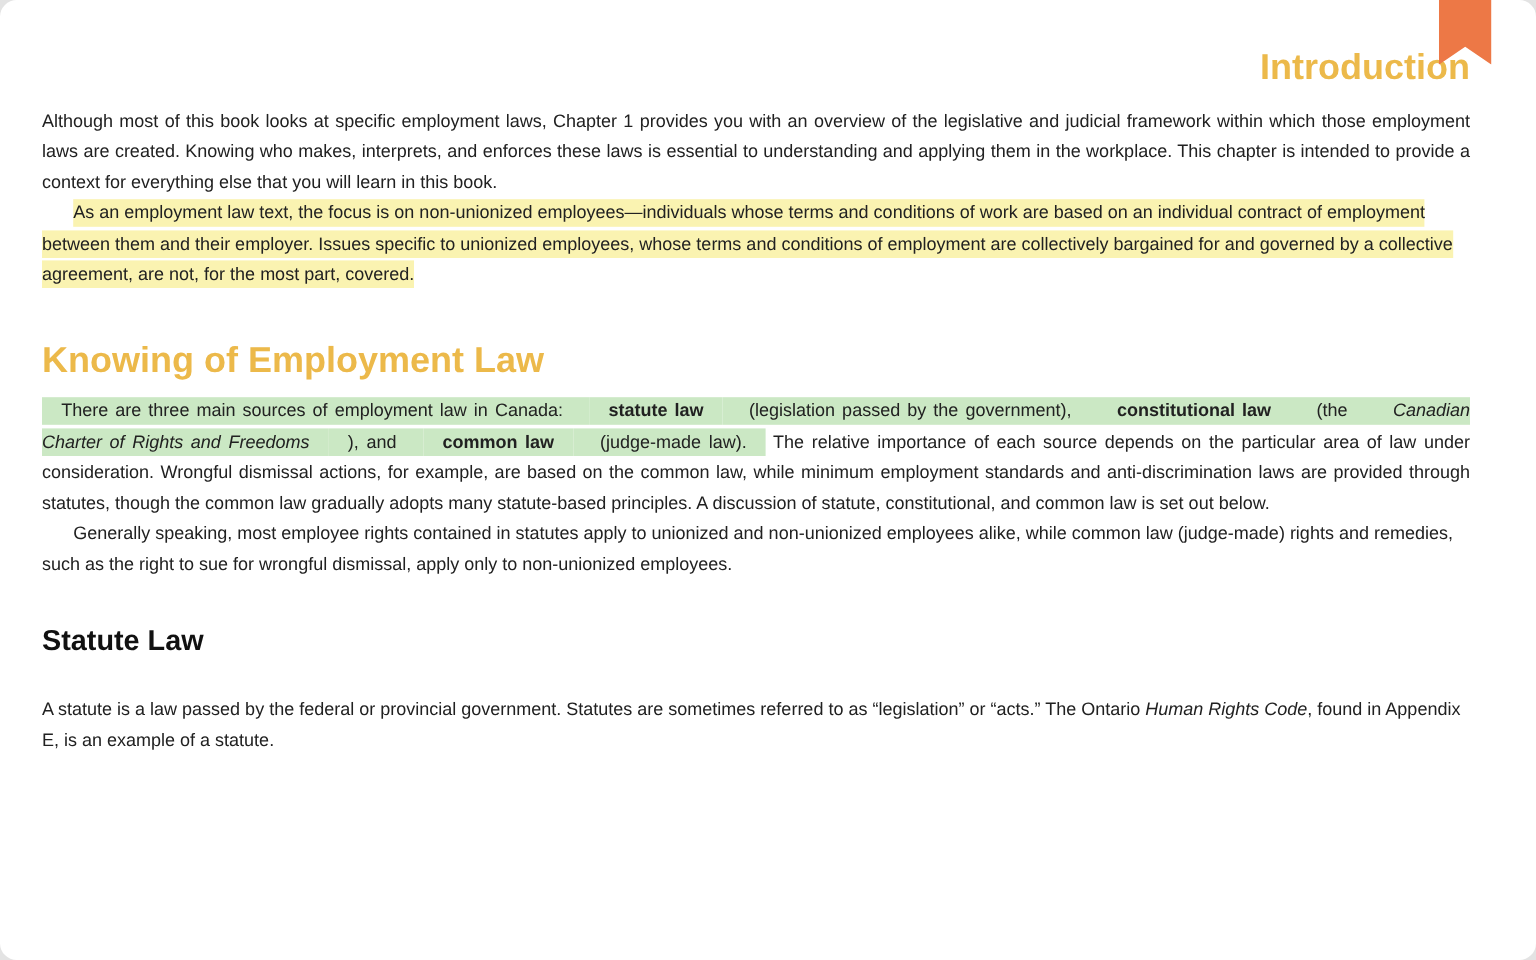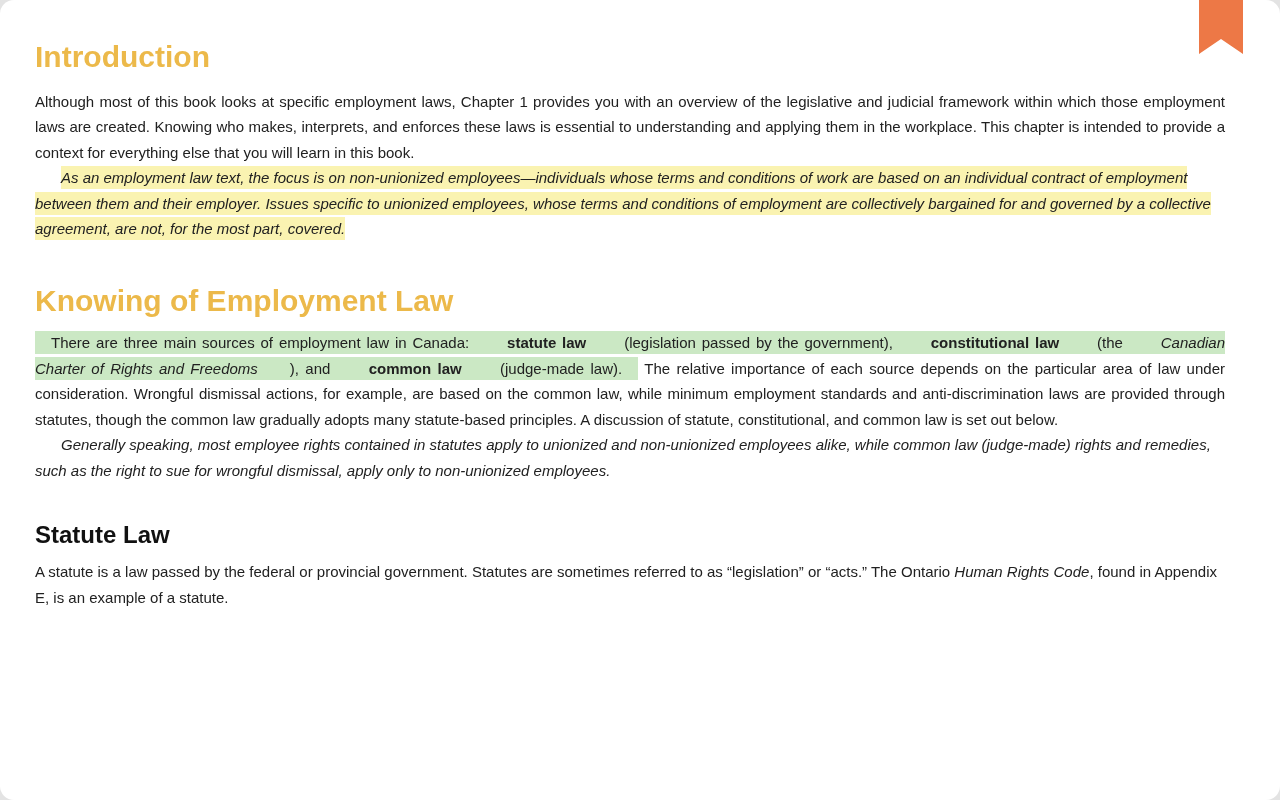--- a/index.html
+++ b/index.html
@@ -29,20 +29,21 @@
     height: 54px;
     background: var(--bookmark, #ed7846);
     clip-path: polygon(0 0, 100% 0, 100% 100%, 50% 72%, 0 100%);
   }
   h1.accent-heading {
     font-size: 30px;
     line-height: 1.15;
     font-weight: 700;
     color: var(--accent, #ecb94a);
     margin: 0 0 14px 0;
+    text-align: right;
   }
   h2.accent-heading {
     font-size: 30px;
     line-height: 1.15;
     font-weight: 700;
     color: var(--accent, #ecb94a);
     margin: 42px 0 12px 0;
   }
   h3.sub-heading {
     font-size: 24px;
@@ -57,22 +58,22 @@
     color: #111111;
     margin: 26px 0 0 0;
   }
   p.body {
     font-size: 15px;
     line-height: 25.5px;
     margin: 0;
     color: var(--text, #212121);
   }
   p.justify { text-align: justify; }
-  p.indent { text-indent: 26px; font-style: italic; }
-  p.para-gap { margin-top: 10px; }
+  p.indent { text-indent: 26px; }
+  p.para-gap { margin-top: 30px; }
   .hl-yellow {
     background: var(--hl-yellow, #faf3b1);
     padding: 3px 0;
   }
   .hl-green {
     background: var(--hl-green, #cbe8c4);
     padding: 3px 16px;
   }
 </style>
 </head>

